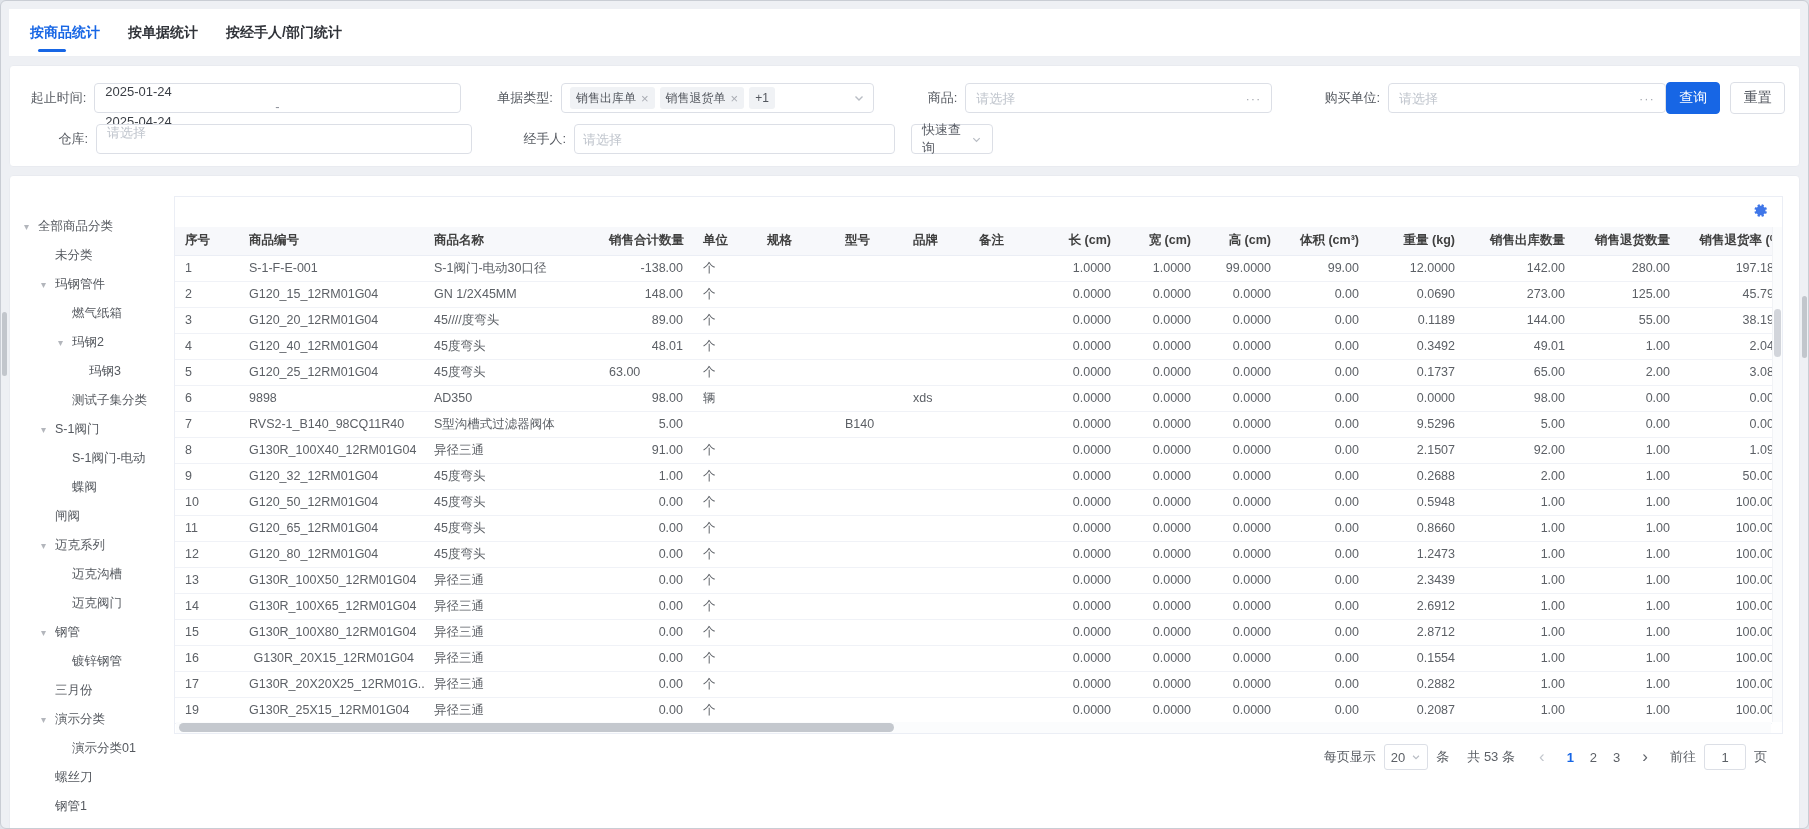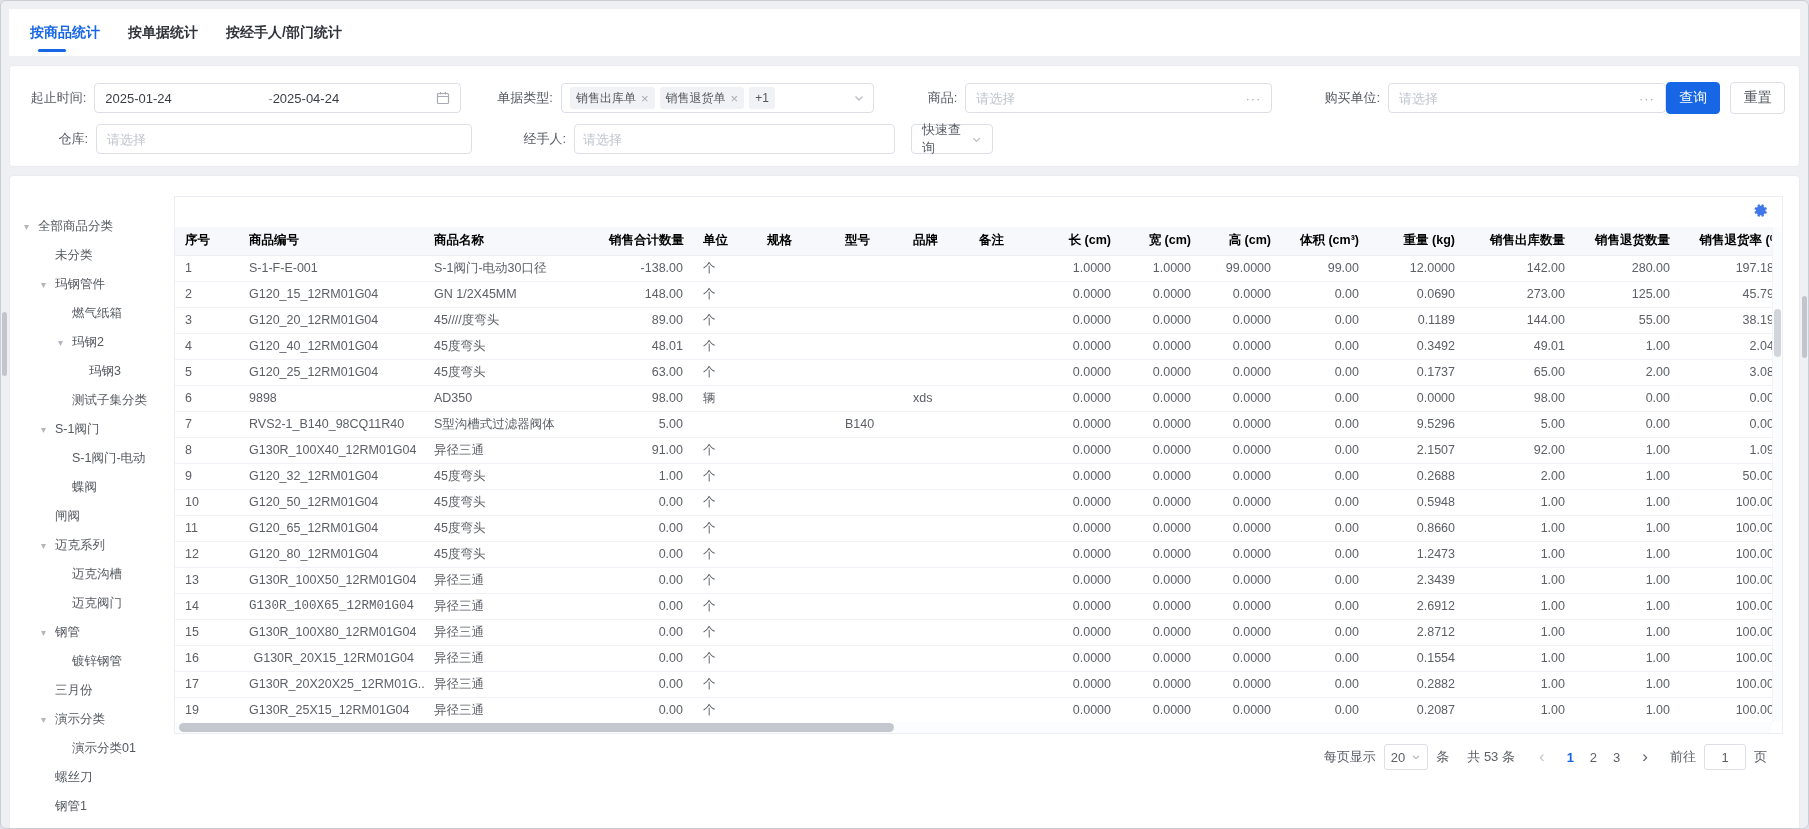--- a/index.html
+++ b/index.html
@@ -26,21 +26,21 @@
   .filter-card{margin:8px 8px 0 8px; padding:10px 14px 12px 14px;}
   .f-row{display:flex; align-items:center; margin-top:6px;}
   .f-label{font-size:13px; color:#54585f; text-align:right; white-space:nowrap; margin-right:8px;}
   .w68{width:64px; display:inline-block;}
   .input{
     height:30px; border:1px solid #dcdfe6; border-radius:4px; background:#fff;
     display:flex; align-items:center; padding:0 10px; font-size:13px; color:#3a3e45;
   }
   .input input.bare{border:none; outline:none; font-size:13px; color:#3a3e45; width:100%; background:transparent; font-family:inherit;}
   .input input.bare::placeholder{color:#bfc4cc;}
-  .date-input{width:376px;}
+  .date-input{width:376px;flex-direction:column;}
   .date-input .bare{width:108px;}
   .date-sep{flex:1; text-align:center; color:#8a8f98;}
   .icon-gray{color:#a8abb2; display:inline-flex; align-items:center;}
   .doc-input{width:321px; gap:5px; padding:0 8px;}
   .tag{
     background:#f0f2f5; border-radius:3px; height:22px; line-height:22px;
     padding:0 6px; font-size:12px; color:#53575e; display:inline-flex; align-items:center; gap:5px; white-space:nowrap;
   }
   .tag-x{color:#a9acb3; font-size:13px; cursor:pointer; line-height:1;}
   .caret-right{margin-left:auto;}
@@ -66,21 +66,21 @@
     height:30px; padding:0 12px; font-size:13px; color:#53575e;
     display:inline-flex; align-items:center; gap:5px; cursor:pointer; font-family:inherit;
   }
   
   .table-box{position:relative; border:1px solid #ebeef5; margin-top:6px; height:538px; overflow:hidden; background:#fff;}
   .gear-row{height:30px; display:flex; justify-content:flex-end; align-items:center; padding-right:14px;}
   .gear-row svg{cursor:pointer;}
   .table-wrap{overflow:hidden; margin-right:10px;}
   table{border-collapse:collapse; table-layout:fixed;}
   th{
-    background:#f7f8fb; font-weight:bold; color:#000000; font-size:12.5px;
+    background:#f7f8fb; font-weight:bold; color:#404040; font-size:12.5px;
     height:28px; padding:0 10px; white-space:nowrap; overflow:hidden;
     border-bottom:1px solid #ebeef5;
   }
   td{
     height:26px; padding:0 10px; font-size:12.5px; color:#5c6066;
     border-bottom:1px solid #f0f2f7; white-space:nowrap; overflow:hidden; background:#fff;
   }
   .vscroll{position:absolute; top:30px; right:0; bottom:11px; width:10px; background:#fbfcfd; border-left:1px solid #f1f3f6;}
   .vthumb{position:absolute; top:82px; left:1px; width:7px; height:48px; background:#d2d5db; border-radius:4px; cursor:pointer;}
   .hscroll{position:absolute; left:1px; right:11px; bottom:0; height:11px; background:#fbfcfd;}
@@ -400,21 +400,21 @@
                   <td style="text-align: right;">0.00</td>
                   <td style="text-align: right;">0.3492</td>
                   <td style="text-align: right;">49.01</td>
                   <td style="text-align: right;">1.00</td>
                   <td style="text-align: right;">2.04%</td>
                 </tr>
                 <tr>
                   <td style="text-align: left;">5</td>
                   <td style="text-align: left;">G120_25_12RM01G04</td>
                   <td style="text-align: left;">45度弯头</td>
-                  <td style="text-align: right;">63.00</td>
+                  <td style="">63.00</td>
                   <td style="text-align: left;">个</td>
                   <td style="text-align: left;"></td>
                   <td style="text-align: left;"></td>
                   <td style="text-align: left;"></td>
                   <td style="text-align: left;"></td>
                   <td style="text-align: right;">0.0000</td>
                   <td style="text-align: right;">0.0000</td>
                   <td style="text-align: right;">0.0000</td>
                   <td style="text-align: right;">0.00</td>
                   <td style="text-align: right;">0.1737</td>
@@ -569,21 +569,21 @@
                   <td style="text-align: right;">0.0000</td>
                   <td style="text-align: right;">0.0000</td>
                   <td style="text-align: right;">0.00</td>
                   <td style="text-align: right;">2.3439</td>
                   <td style="text-align: right;">1.00</td>
                   <td style="text-align: right;">1.00</td>
                   <td style="text-align: right;">100.00%</td>
                 </tr>
                 <tr>
                   <td style="text-align: left;">14</td>
-                  <td style="text-align: left; font-family: Liberation Mono, monospace;">G130R_100X65_12RM01G04</td>
+                  <td style="text-align: left;">G130R_100X65_12RM01G04</td>
                   <td style="text-align: left;">异径三通</td>
                   <td style="text-align: right;">0.00</td>
                   <td style="text-align: left;">个</td>
                   <td style="text-align: left;"></td>
                   <td style="text-align: left;"></td>
                   <td style="text-align: left;"></td>
                   <td style="text-align: left;"></td>
                   <td style="text-align: right;">0.0000</td>
                   <td style="text-align: right;">0.0000</td>
                   <td style="text-align: right;">0.0000</td>

